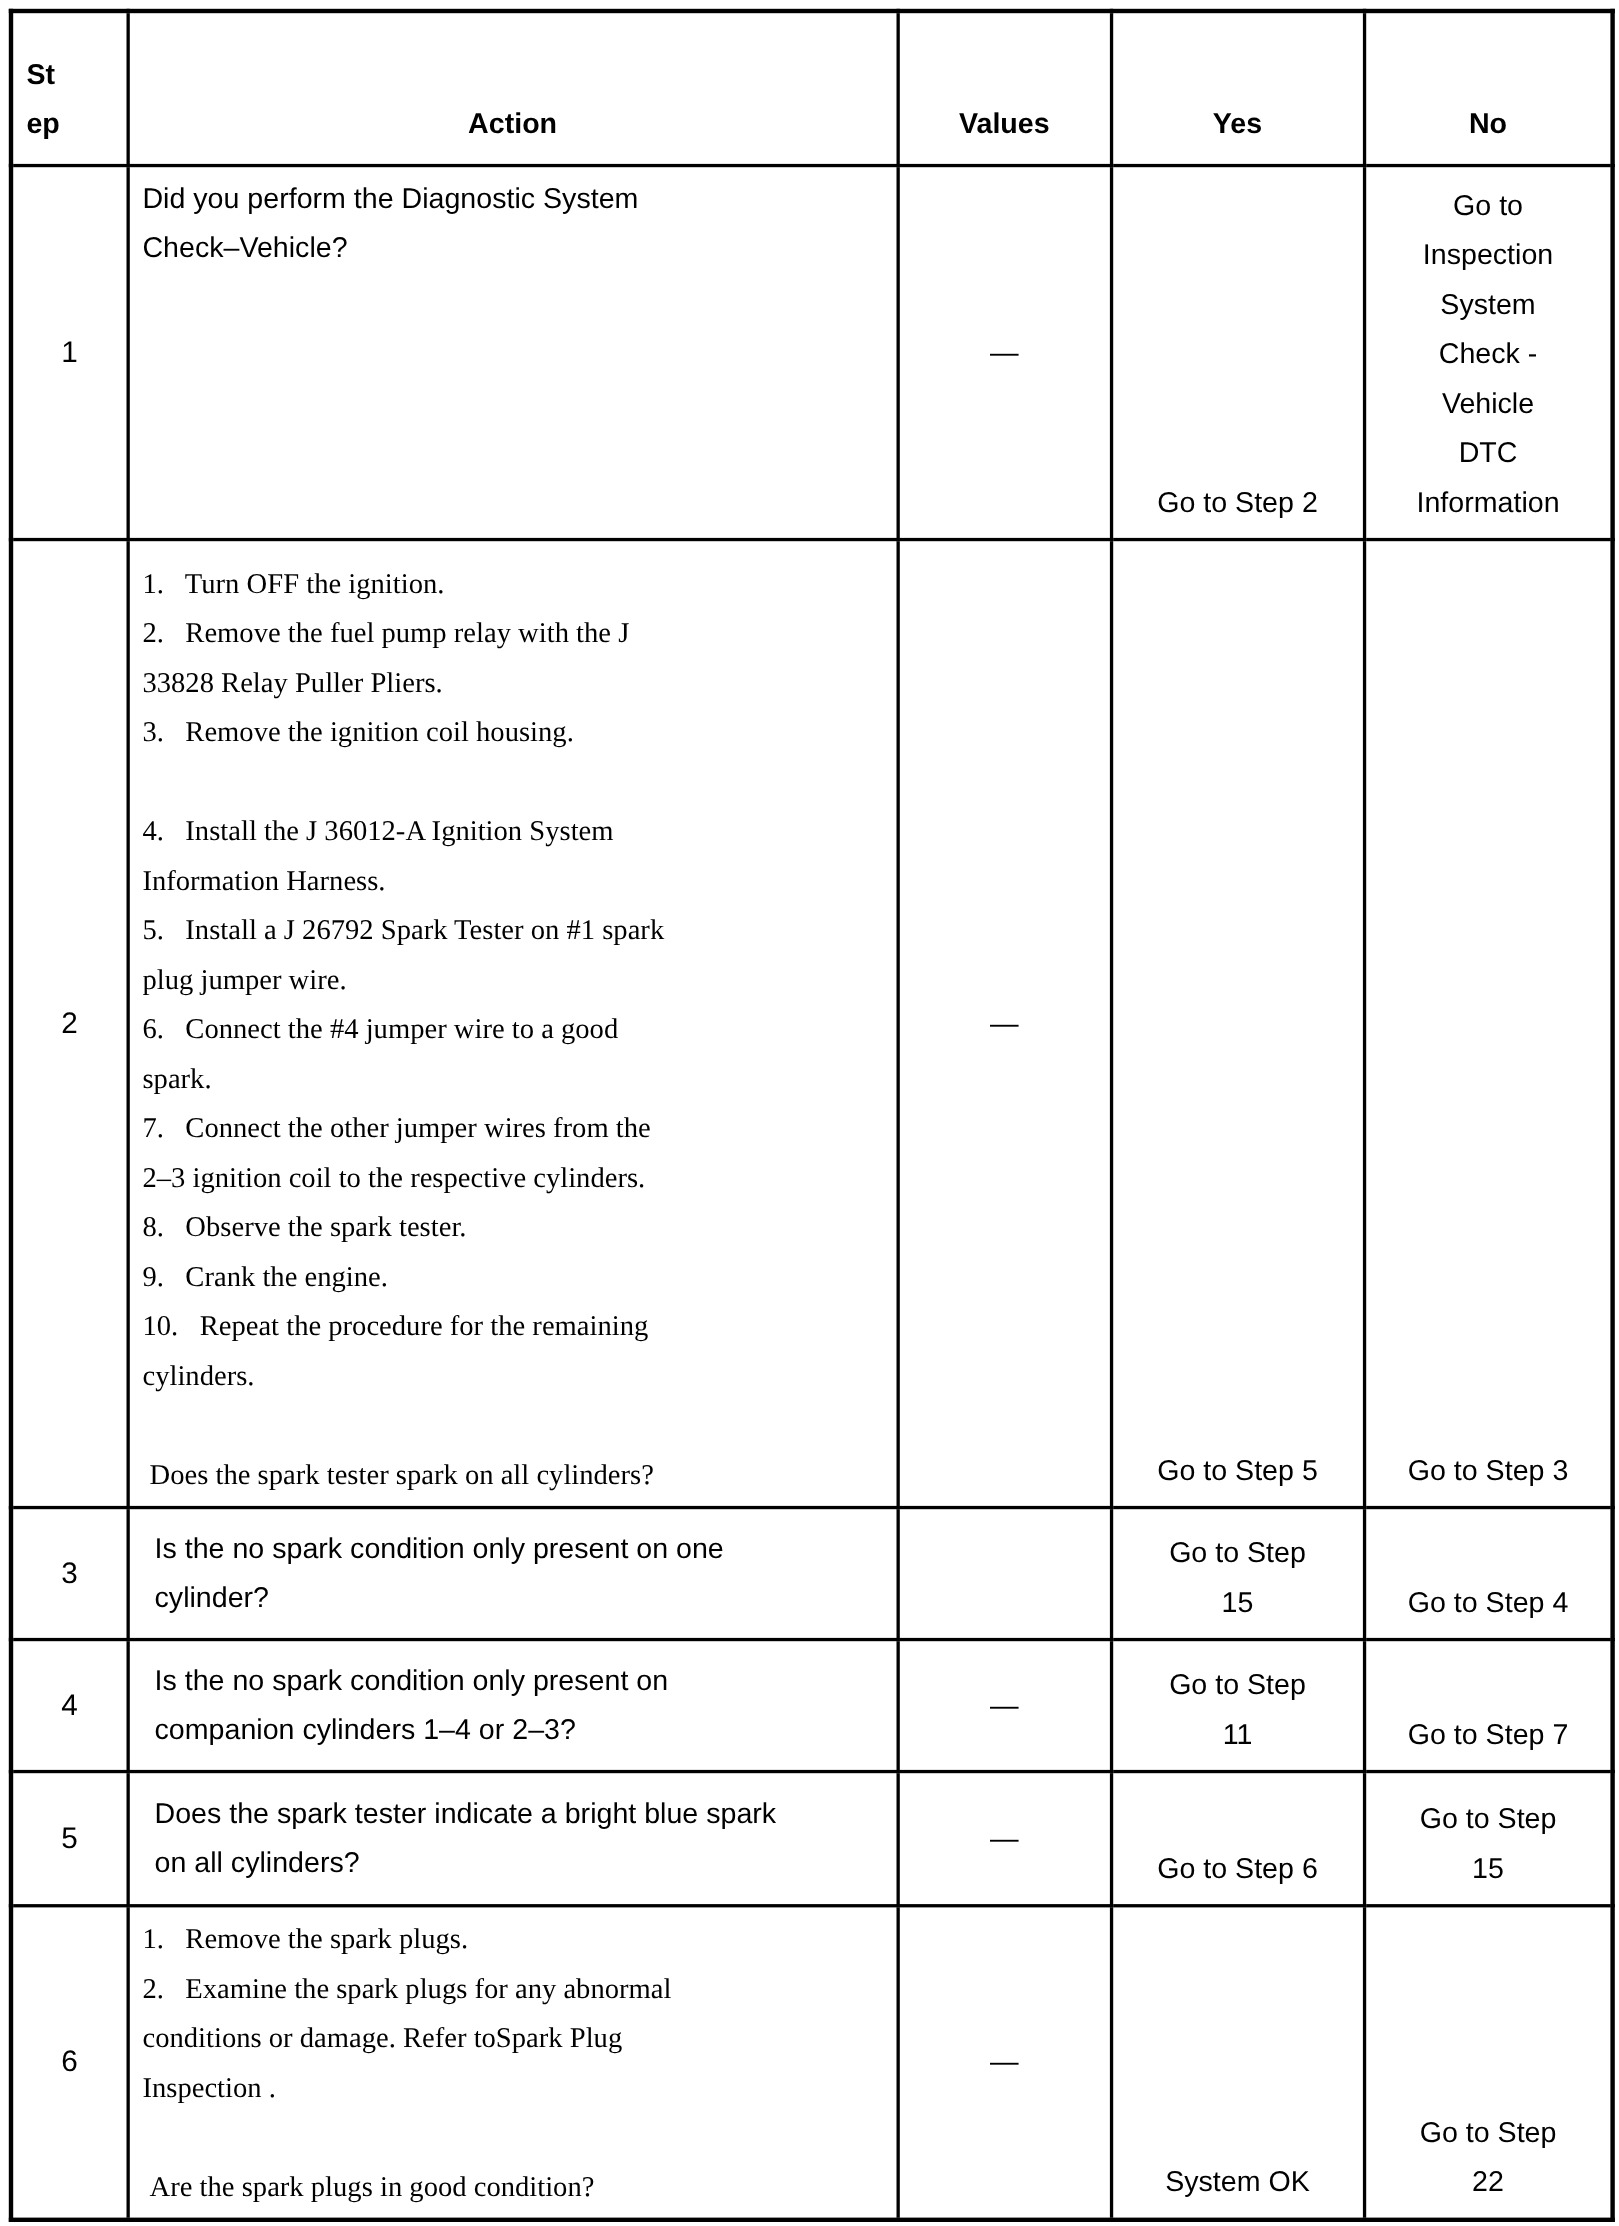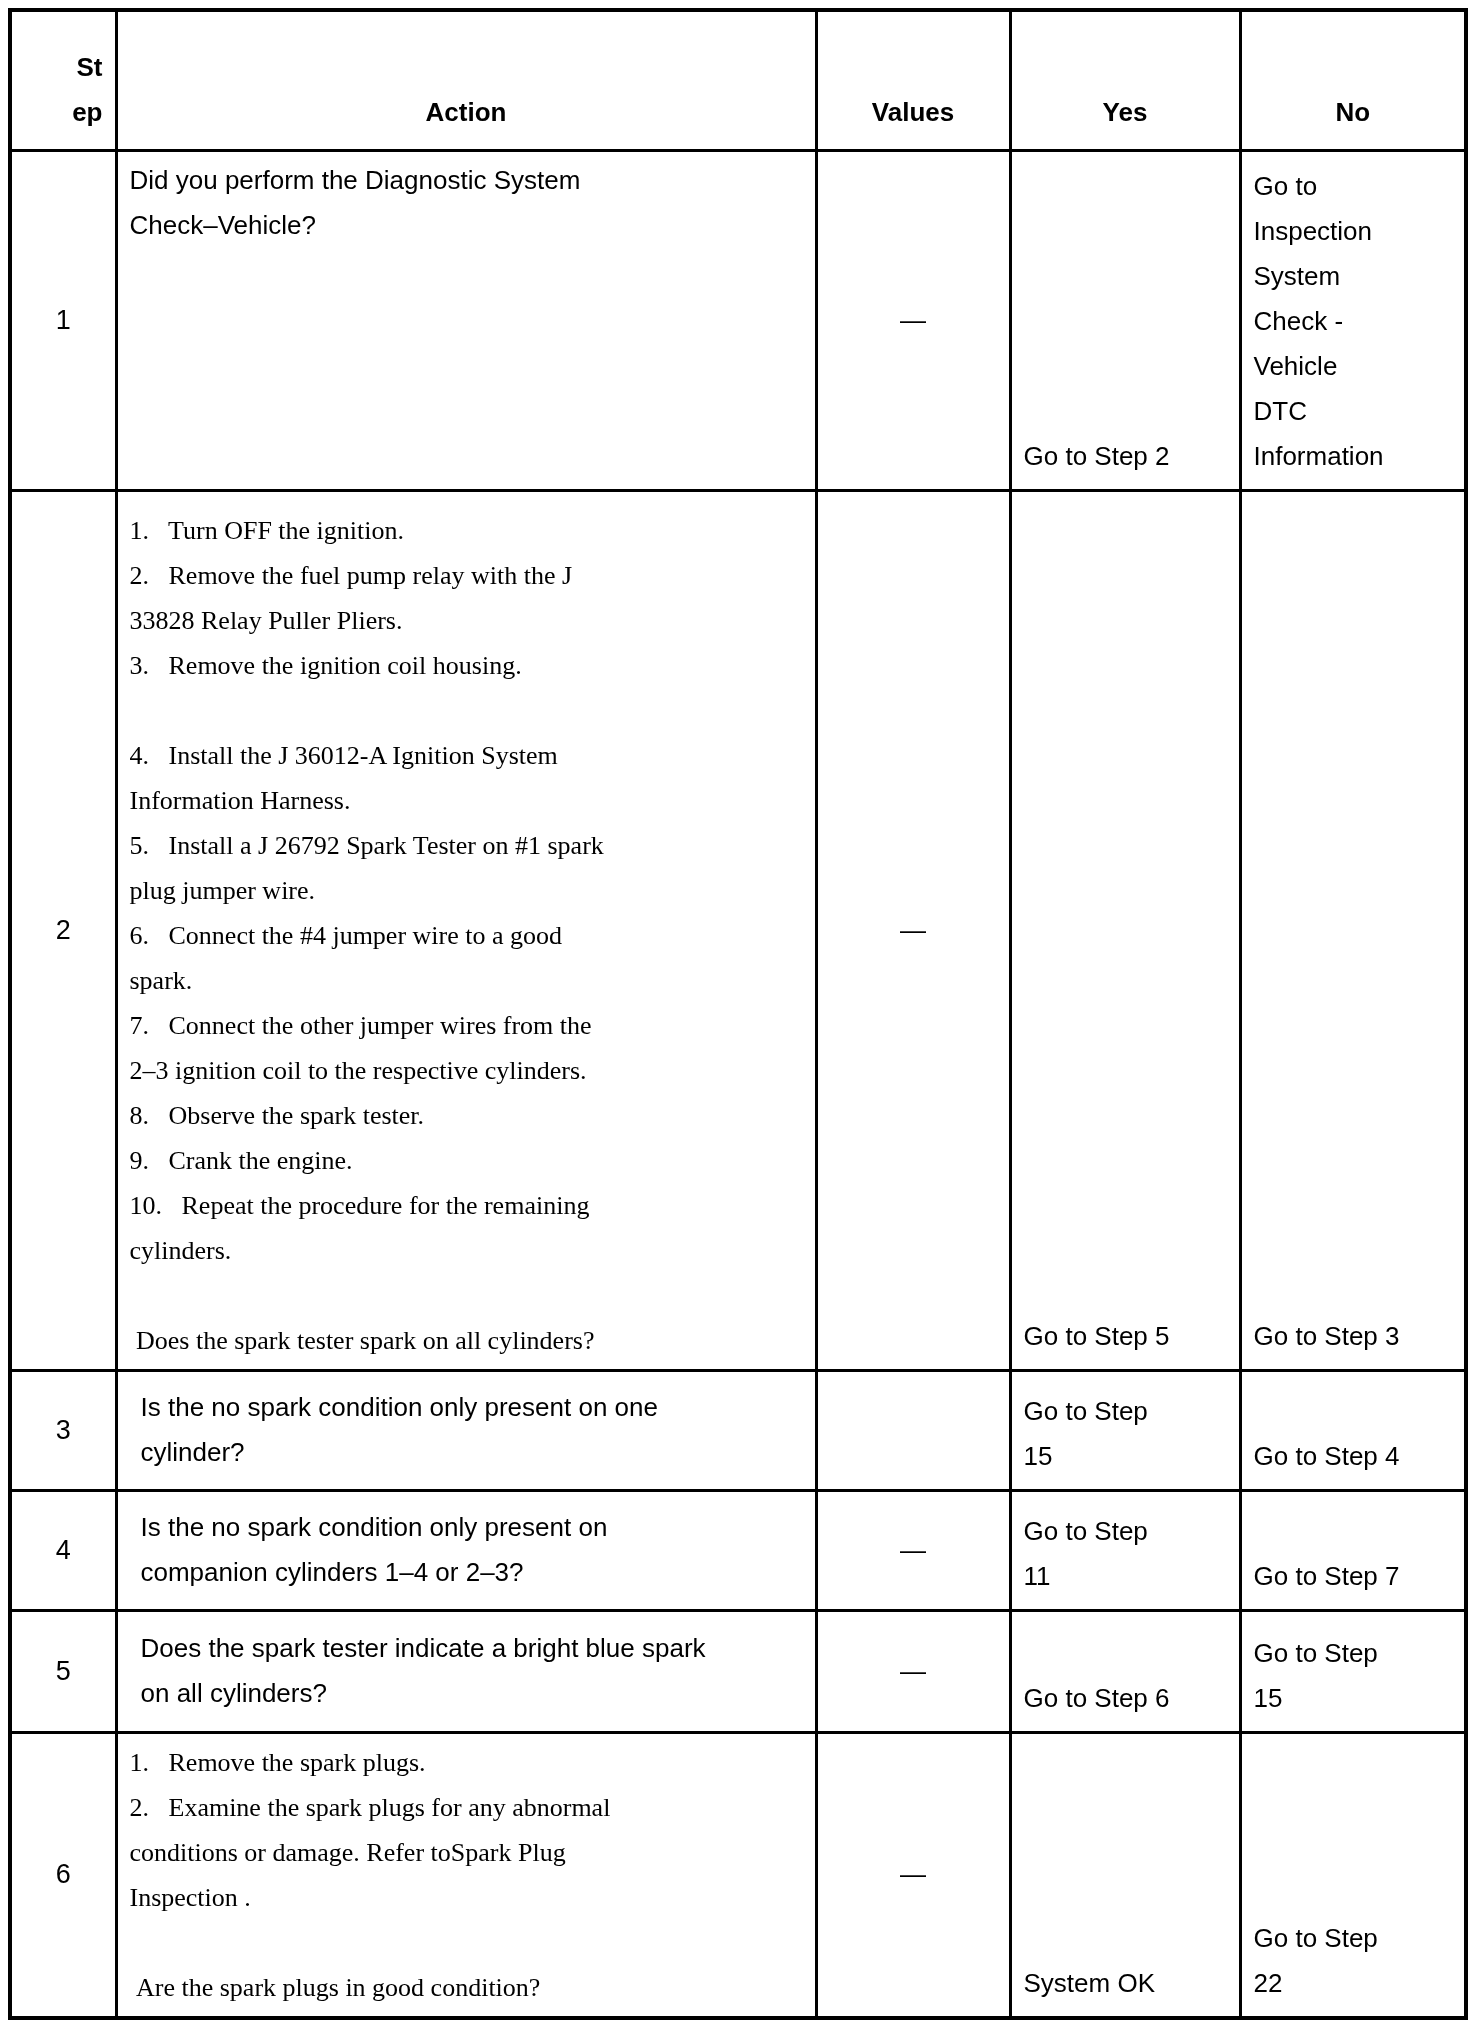--- a/index.html
+++ b/index.html
@@ -26,26 +26,26 @@
     font-size: 26px;
     overflow: hidden;
   }
   th {
     font-weight: bold;
     vertical-align: bottom;
     text-align: center;
     padding-bottom: 14px;
     line-height: 45px;
   }
-  th.step-h { text-align: right; padding-left: 12px; }
+  th.step-h { text-align: left; padding-left: 12px; }
   .line { line-height: 45px; white-space: pre-wrap; min-height: 45px; }
   td.step  { text-align: center; vertical-align: middle; font-size: 27px; }
   td.action { text-align: left; }
   td.values { text-align: center; vertical-align: middle; }
-  td.yes, td.no { vertical-align: bottom; padding-bottom: 10px; }
+  td.yes, td.no { text-align: center; vertical-align: bottom; padding-bottom: 10px; }
   .va-top { vertical-align: top; margin-top: 32px; }
   .va-mid { vertical-align: middle; padding-left: 23px; }
   .va-bot { vertical-align: bottom; font-family: Liberation Serif, serif; }
   tr.r-h { height: 140px; }
   tr.r1  { height: 340px; }
   tr.r2  { height: 880px; }
   tr.r3  { height: 120px; }
   tr.r4  { height: 120px; }
   tr.r5  { height: 122px; }
   tr.r6  { height: 278px; }

